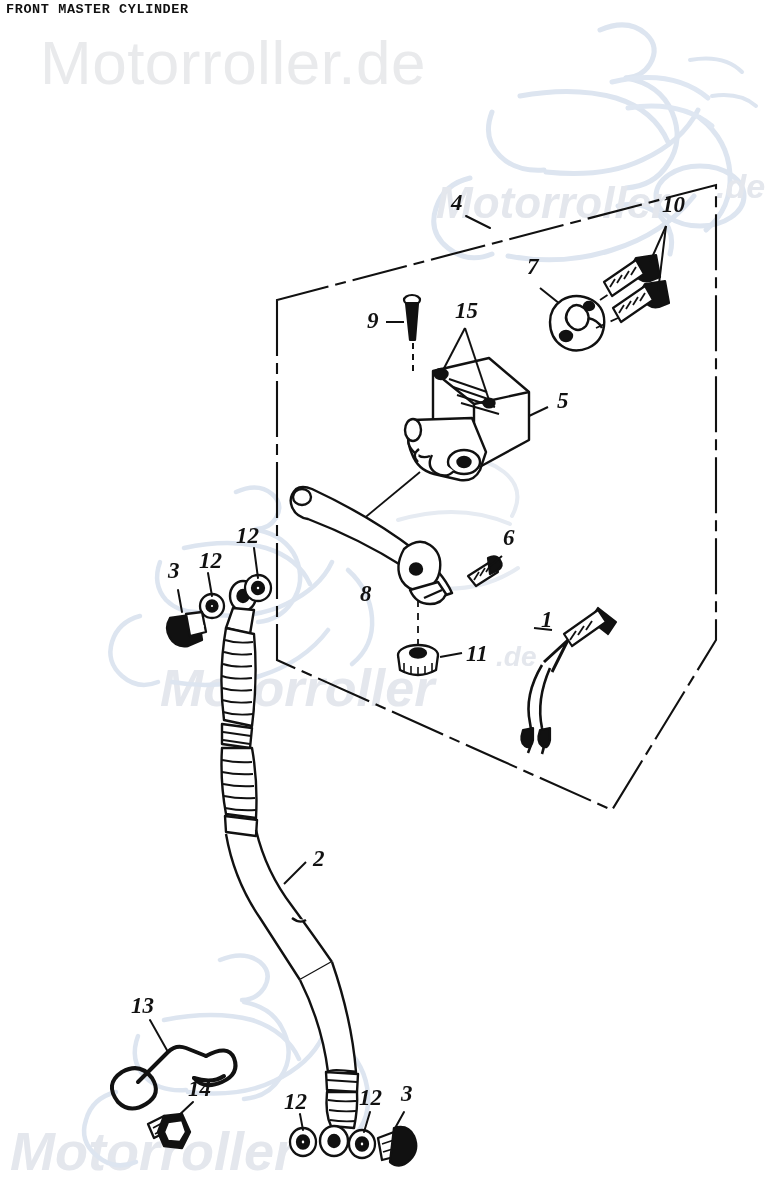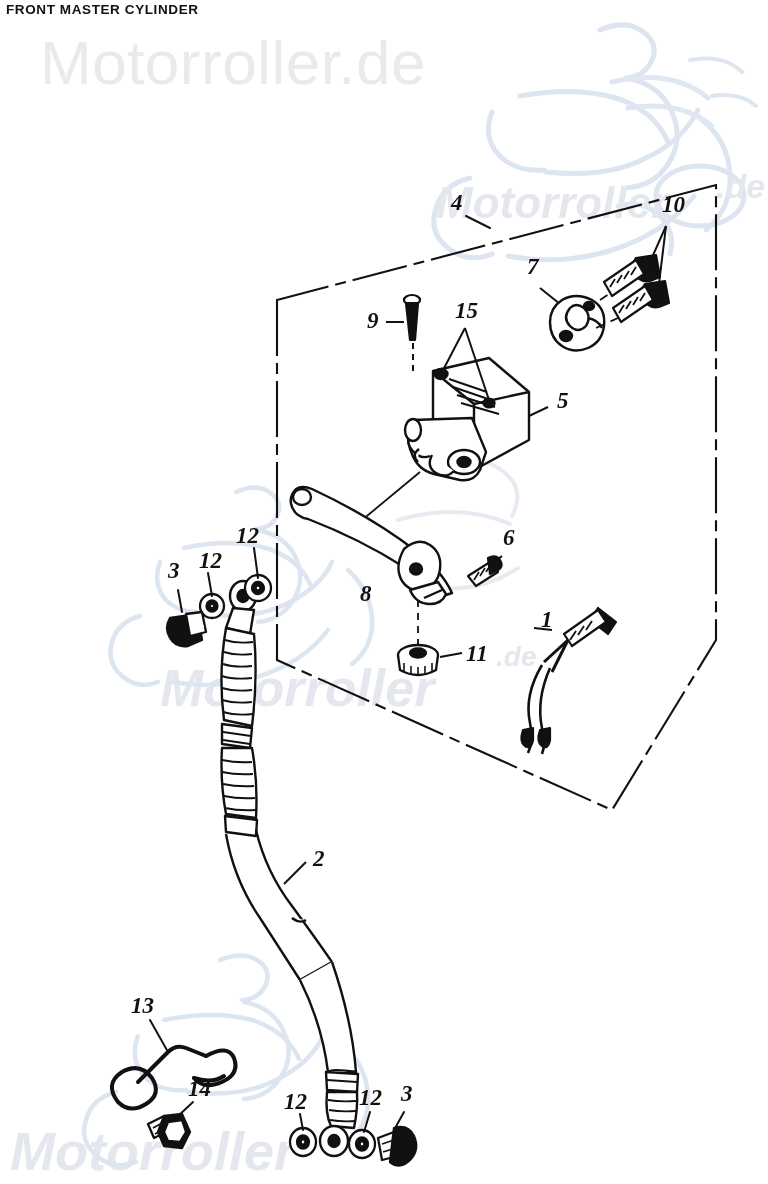--- a/index.html
+++ b/index.html
@@ -3,21 +3,21 @@
 <meta charset="utf-8">
 <title>Front Master Cylinder Parts Diagram</title>
 <style>
   html,body{margin:0;padding:0;background:#ffffff;}
   body{width:768px;height:1184px;position:relative;overflow:hidden;
        font-family:"Liberation Sans",sans-serif;}
   #sheet{position:absolute;left:0;top:0;width:768px;height:1184px;background:#fff;}
   #diagram-svg{position:absolute;left:0;top:0;width:768px;height:1184px;}
   #title-text{
     position:absolute;left:6px;top:2px;
-    font-family:Liberation Sans, sans-serif;
+    font-family:Liberation Mono, monospace;
     font-size:13.5px;font-weight:bold;letter-spacing:0.6px;color:#111;
     white-space:nowrap;
   }
 </style>
 </head>
 <body>
 
 <div id="sheet">
 
   <div id="title-text">FRONT MASTER CYLINDER</div>

